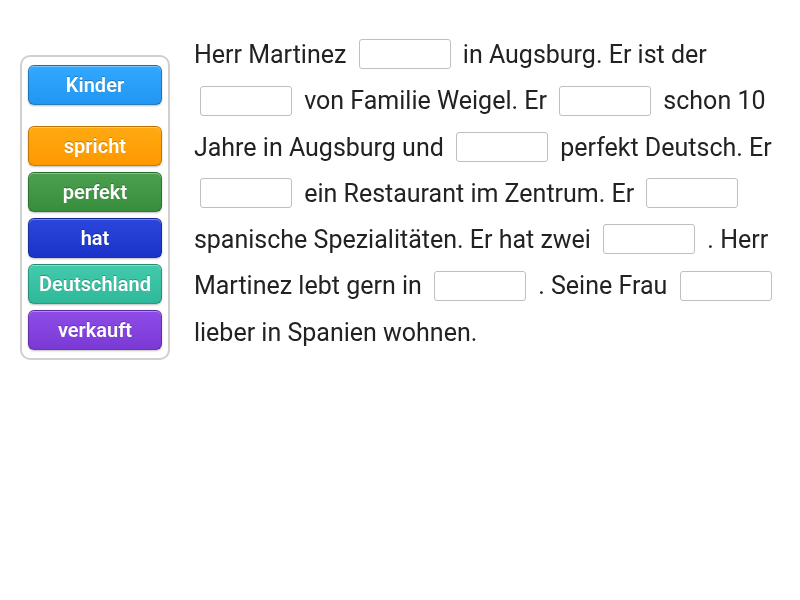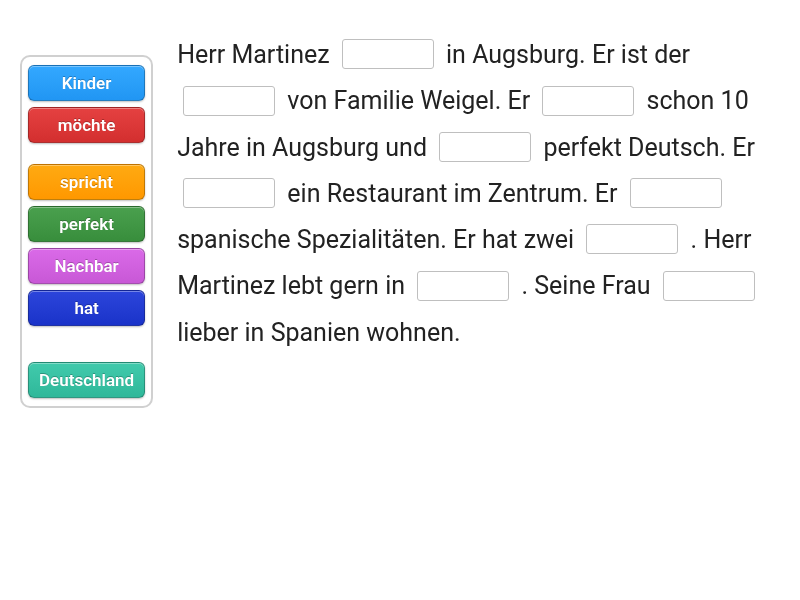--- a/index.html
+++ b/index.html
@@ -20,21 +20,21 @@
     display: flex;
     flex-direction: column;
     gap: 6px;
     flex-shrink: 0;
     height: fit-content;
     margin-top: 25px;
   }
   .word-tile {
     color: #ffffff;
     font-weight: 600;
-    font-size: 17px;
+    font-size: 20px;
     text-align: center;
     padding: 7px 10px;
     border-radius: 6px;
     cursor: grab;
     min-width: 108px;
     border: 1px solid rgba(0,0,0,0.25);
     box-shadow: inset 0 1px 0 rgba(255,255,255,0.35), 0 1px 2px rgba(0,0,0,0.25);
     text-shadow: 0 -1px 0 rgba(0,0,0,0.25);
   }
   .paragraph {
@@ -56,21 +56,20 @@
     margin: 0 6px;
     position: relative;
     top: -2px;
   }
 </style>
 </head>
 <body>
 
 <div class="word-bank" id="word-bank">
     <div class="word-tile" draggable="true" style="background: linear-gradient(rgb(51, 168, 255), rgb(33, 150, 243));"><span>Kinder</span></div>
-    <div class="word-tile" draggable="true" style="background: linear-gradient(rgb(229, 65, 65), rgb(211, 47, 47));"><span>möchte</span></div>
     <div class="word-tile" draggable="true" style="background: linear-gradient(rgb(255, 170, 18), rgb(255, 152, 0)); margin-top: 15px;"><span>spricht</span></div>
     <div class="word-tile" draggable="true" style="background: linear-gradient(rgb(74, 160, 78), rgb(56, 142, 60));"><span>perfekt</span></div>
-    <div class="word-tile" draggable="true" style="background: linear-gradient(rgb(218, 106, 232), rgb(200, 88, 214));"><span>Nachbar</span></div>
     <div class="word-tile" draggable="true" style="background: linear-gradient(rgb(44, 69, 219), rgb(26, 51, 201));"><span>hat</span></div>
-    <div class="word-tile" draggable="true" style="background: linear-gradient(rgb(65, 202, 172), rgb(47, 184, 154)); margin-top: 30px;"><span>Deutschland</span></div>
+    <div class="word-tile" draggable="true" style="background: linear-gradient(rgb(65, 202, 172), rgb(47, 184, 154));"><span>Deutschland</span></div>
+    <div class="word-tile" draggable="true" style="background: linear-gradient(rgb(141, 75, 232), rgb(123, 57, 214));"><span>verkauft</span></div>
   </div>
 
 <div class="paragraph" id="paragraph"><span class="word">Herr</span> <span class="word">Martinez</span> <span class="blank"></span> <span class="word">in</span> <span class="word">Augsburg.</span> <span class="word">Er</span> <span class="word">ist</span> <span class="word">der</span> <span class="blank"></span> <span class="word">von</span> <span class="word">Familie</span> <span class="word">Weigel.</span> <span class="word">Er</span> <span class="blank"></span> <span class="word">schon</span> <span class="word">10</span> <span class="word">Jahre</span> <span class="word">in</span> <span class="word">Augsburg</span> <span class="word">und</span> <span class="blank"></span> <span class="word">perfekt</span> <span class="word">Deutsch.</span> <span class="word">Er</span> <span class="blank"></span> <span class="word">ein</span> <span class="word">Restaurant</span> <span class="word">im</span> <span class="word">Zentrum.</span> <span class="word">Er</span> <span class="blank"></span> <span class="word">spanische</span> <span class="word">Spezialitäten.</span> <span class="word">Er</span> <span class="word">hat</span> <span class="word">zwei</span> <span class="blank"></span> <span class="word">.</span> <span class="word">Herr</span> <span class="word">Martinez</span> <span class="word">lebt</span> <span class="word">gern</span> <span class="word">in</span> <span class="blank"></span> <span class="word">.</span> <span class="word">Seine</span> <span class="word">Frau</span> <span class="blank"></span> <span class="word">lieber</span> <span class="word">in</span> <span class="word">Spanien</span> <span class="word">wohnen.</span> </div>
 
 </body></html>

